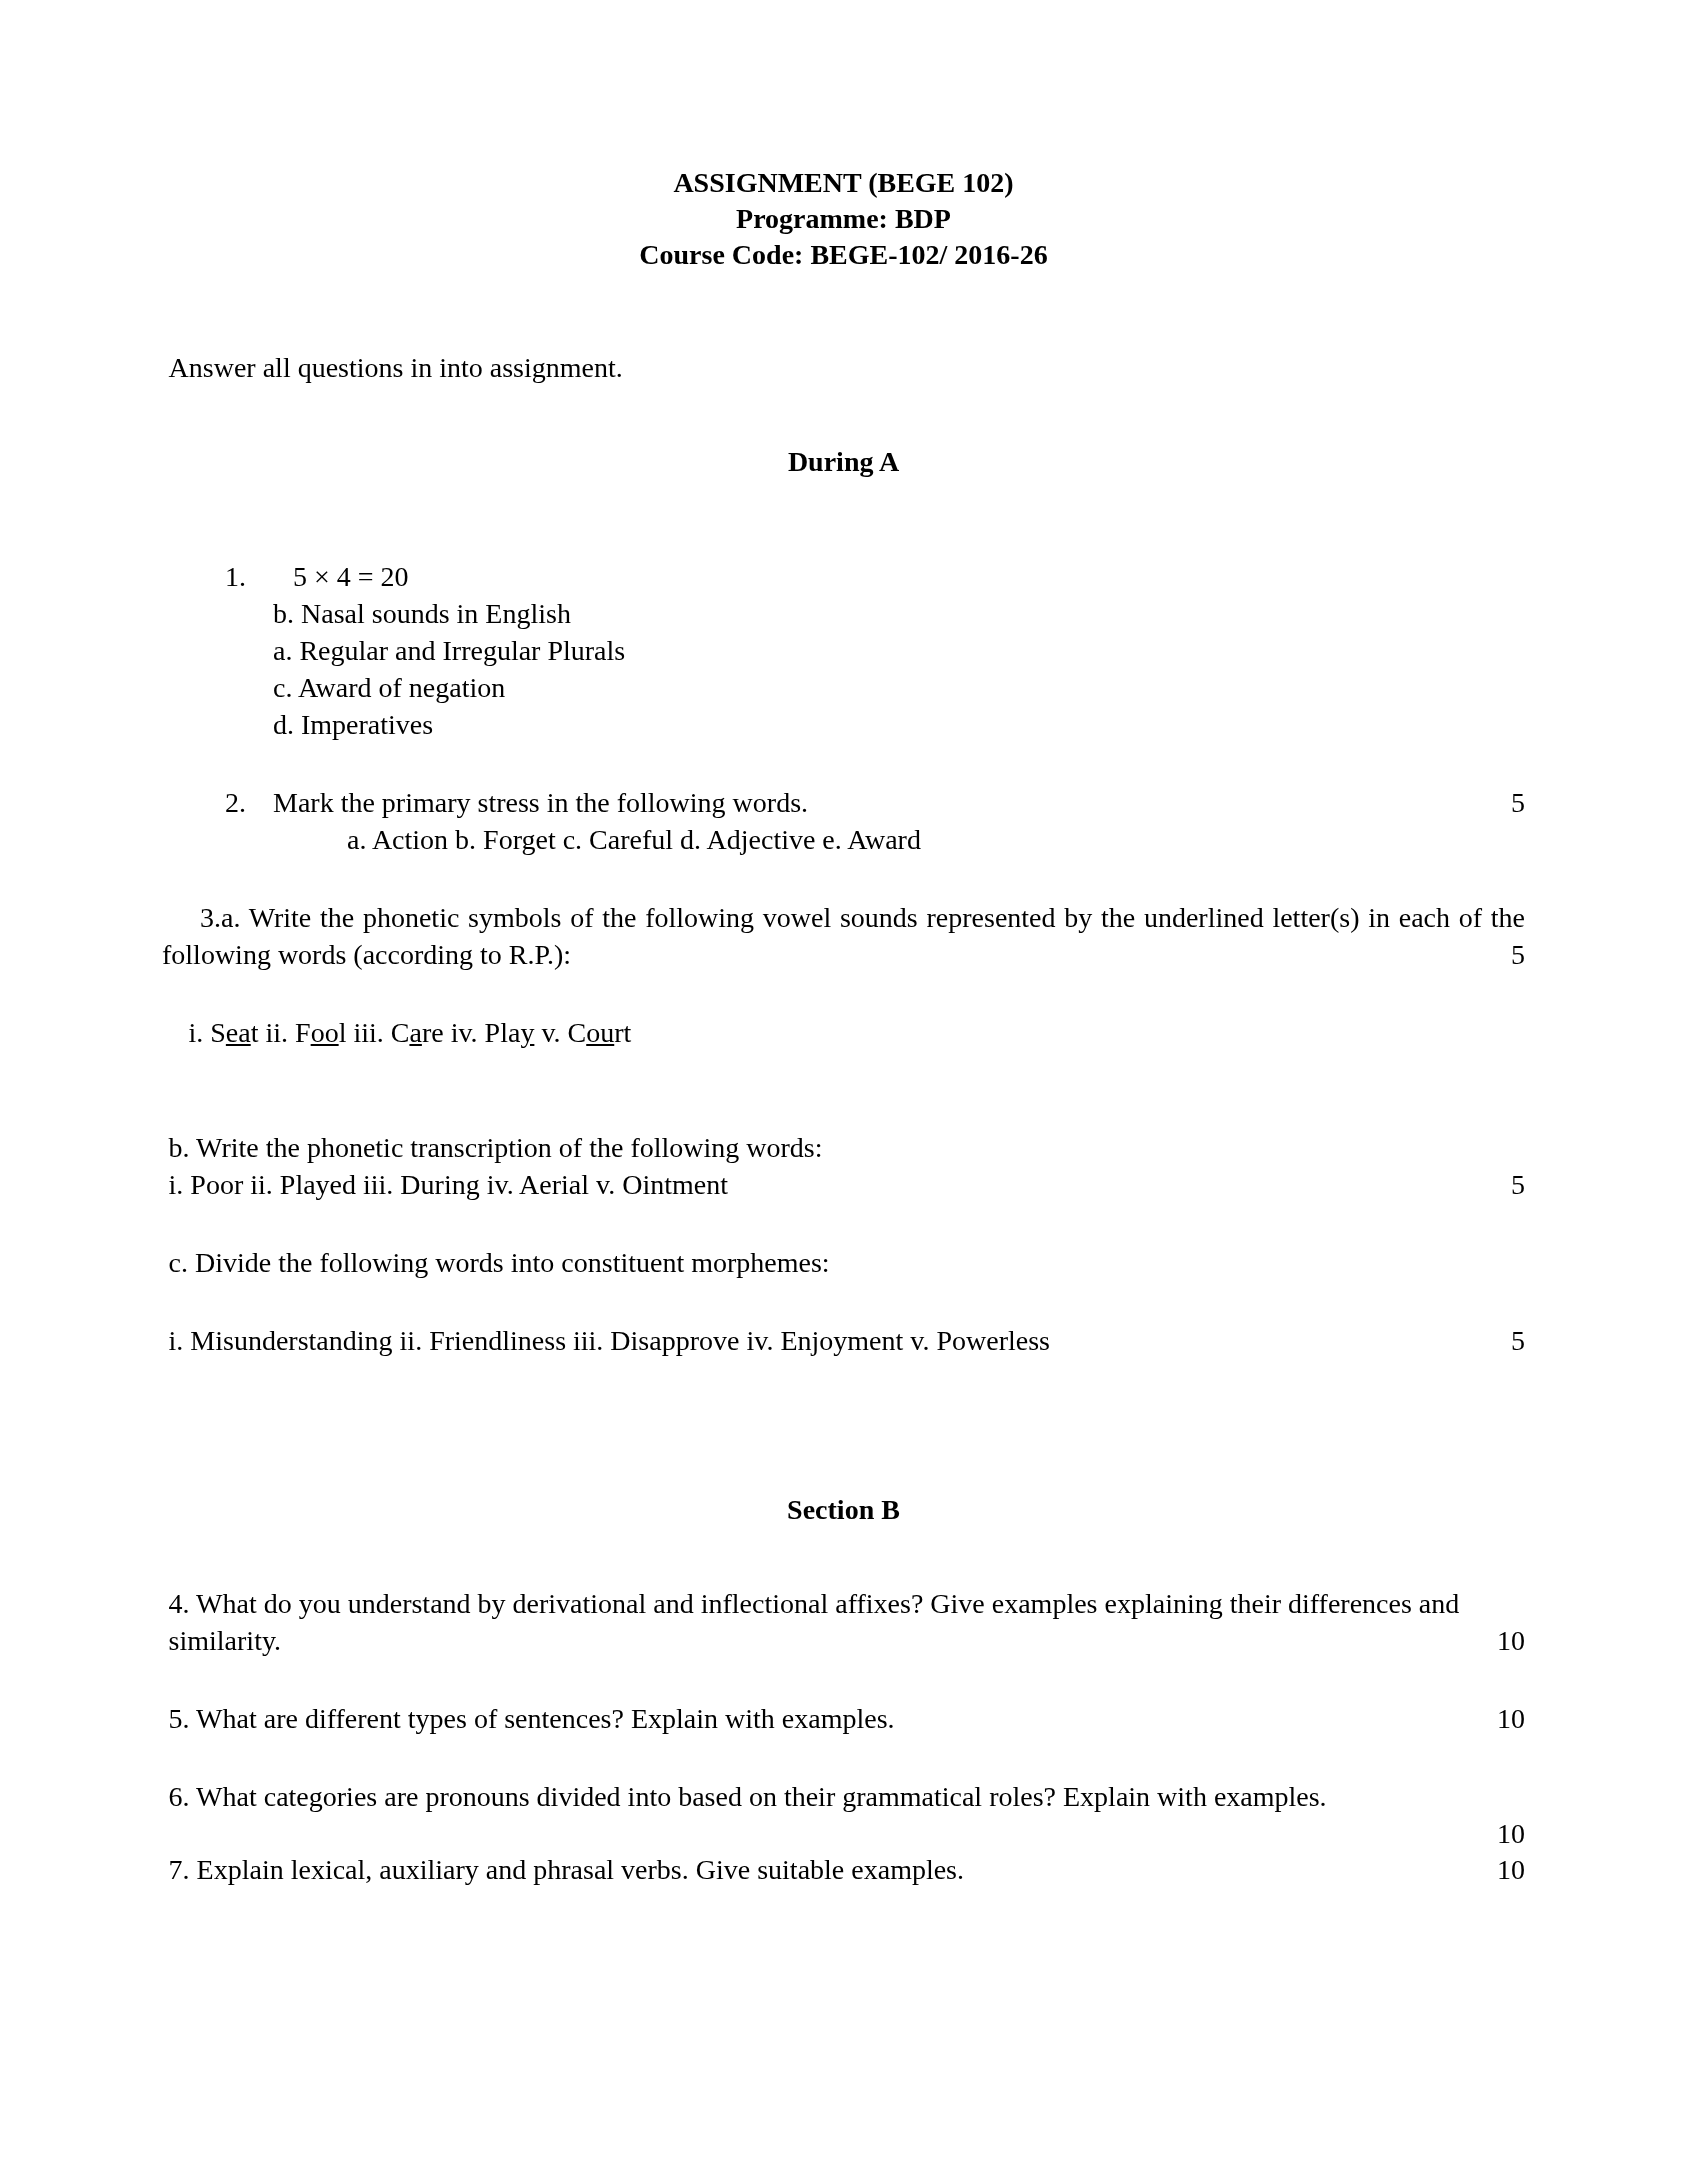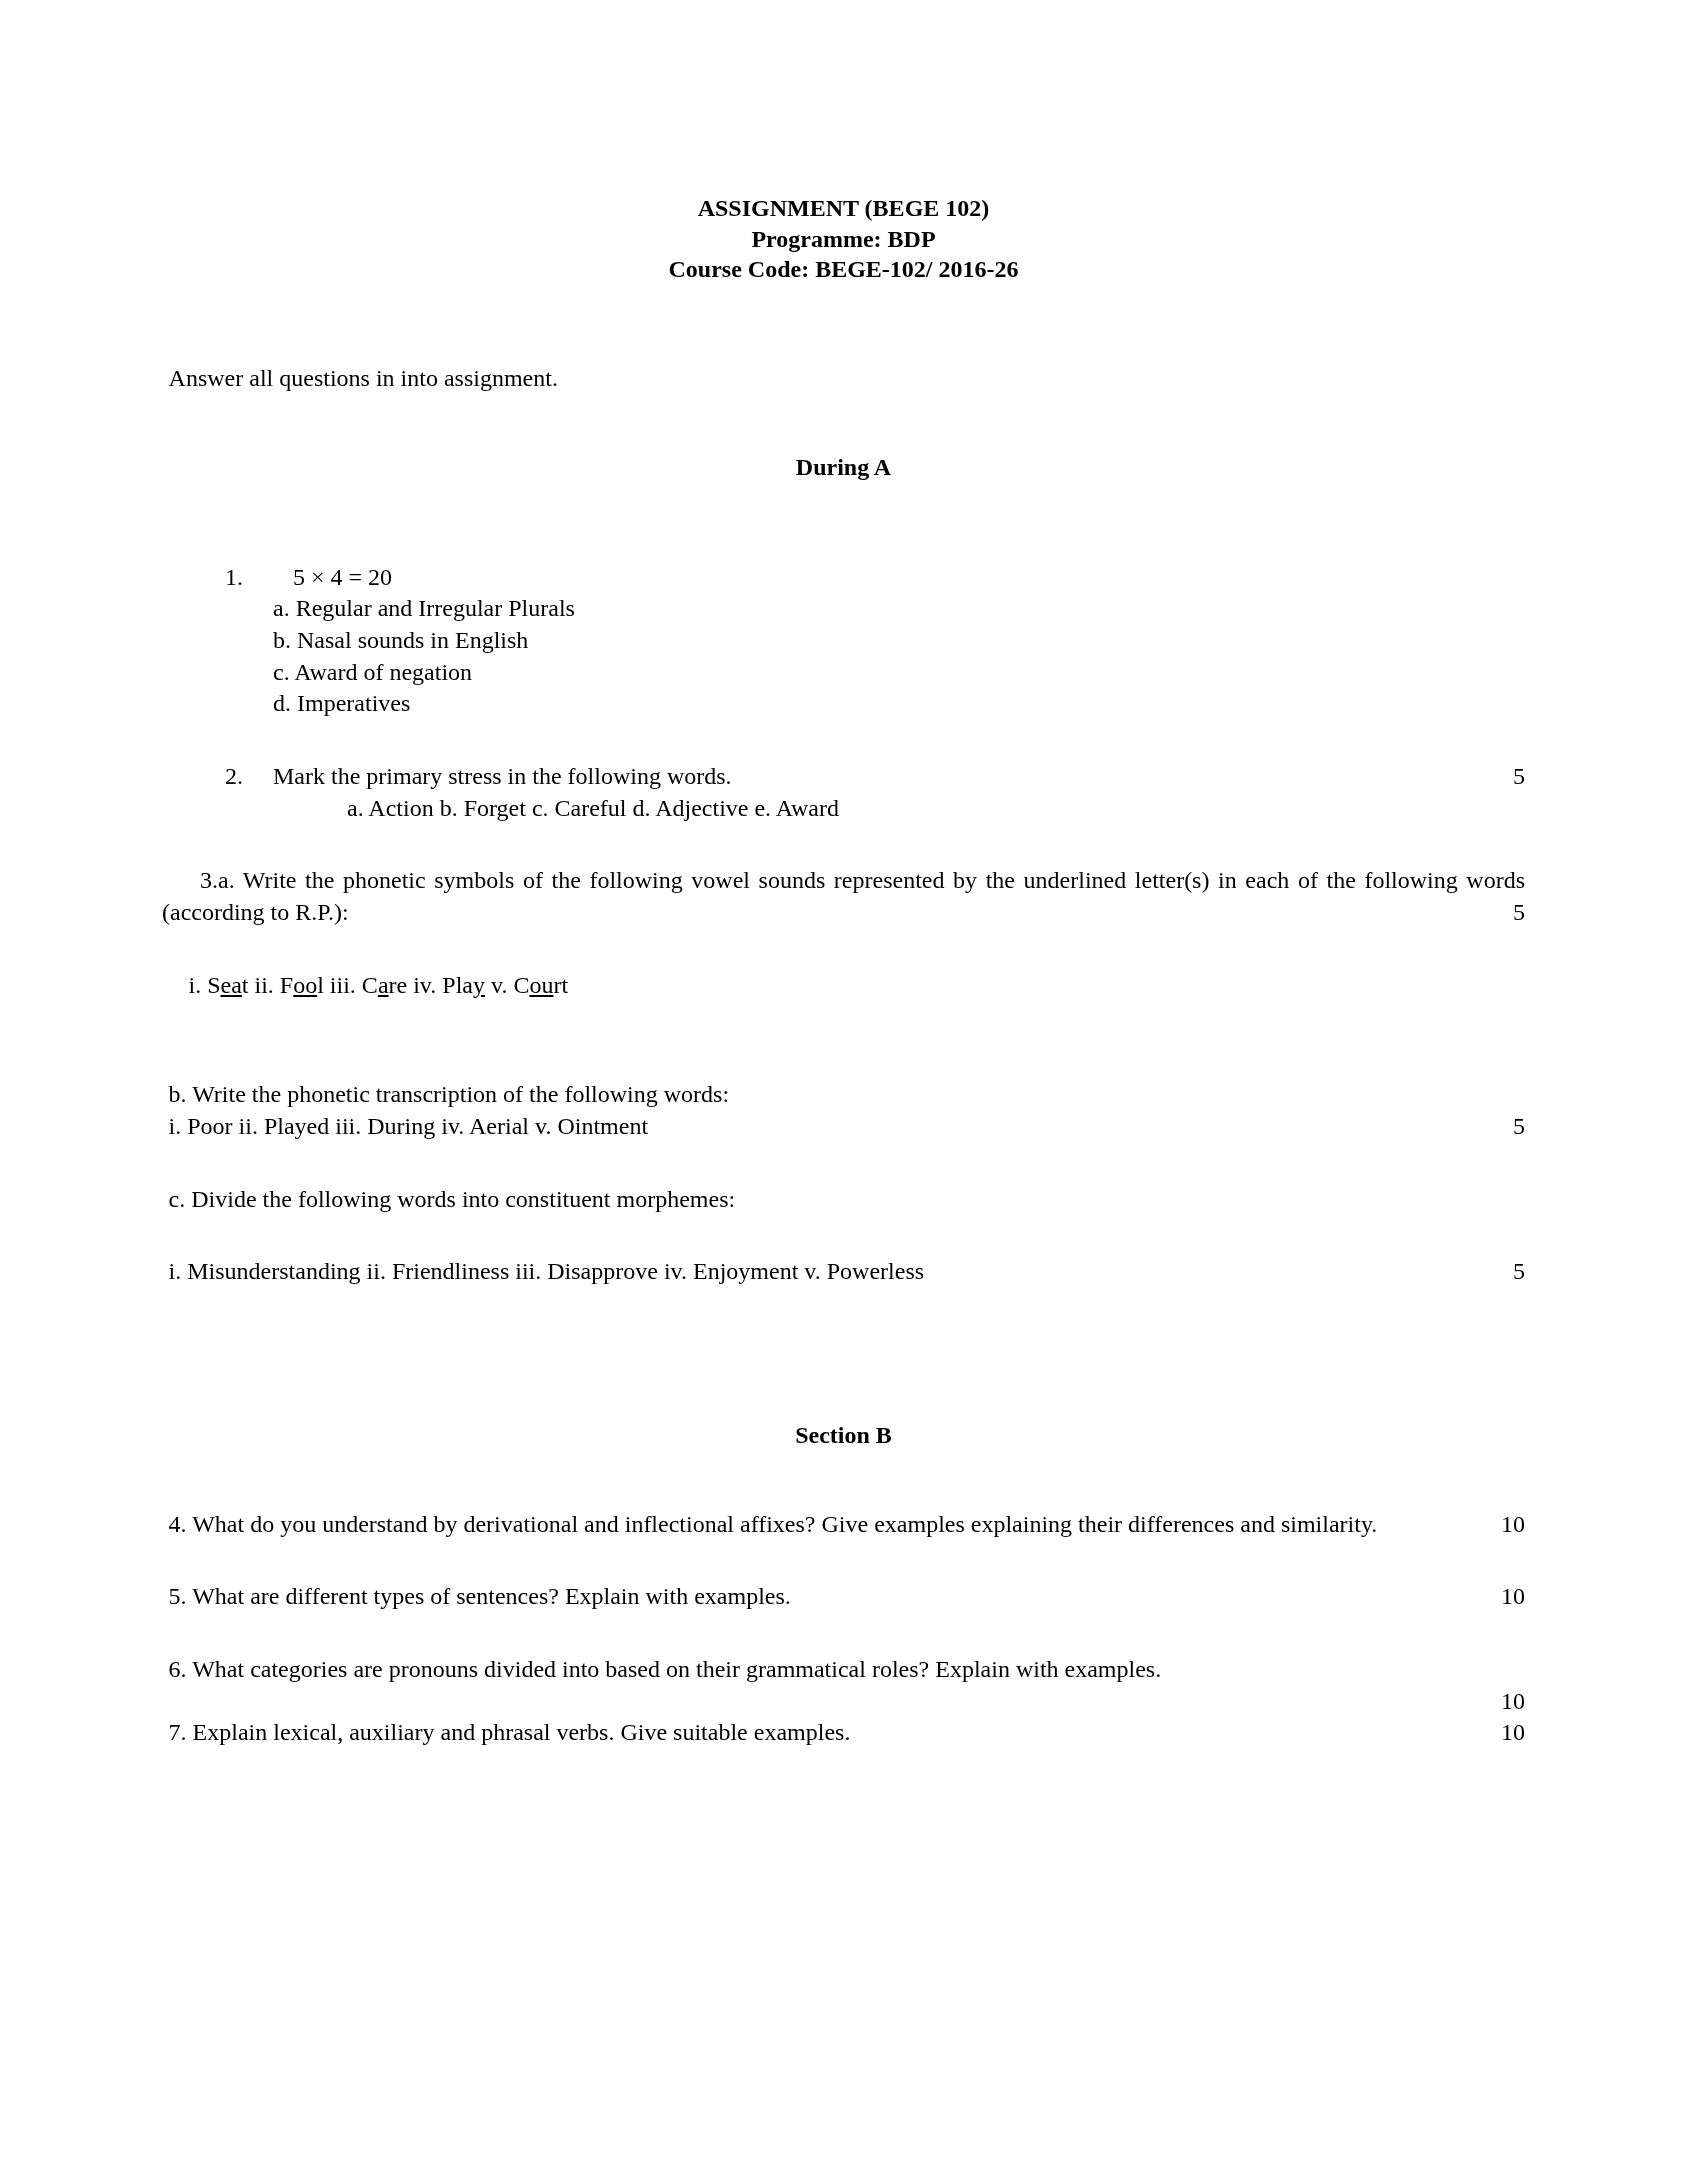--- a/index.html
+++ b/index.html
@@ -13,23 +13,22 @@
   }
   .page {
     width: 1687px;
     min-height: 2183px;
     box-sizing: border-box;
     padding: 165px 162px 132px 162px;
     background: #ffffff;
     position: relative;
   }
   .doc {
-    font-size: 24px;
+    font-size: 28px;
     line-height: 1.32;
-    margin-top: 28px;
   }
   .heading-block {
     text-align: center;
     font-weight: bold;
   }
   .heading-block div {
     line-height: 1.28;
   }
   .spacer-xl { height: 78px; }
   .spacer-lg { height: 57px; }
@@ -123,22 +122,22 @@
 
     <div class="spacer-xl"></div>
 
     <div class="q-item">
       <div class="q-num">1.</div>
       <div class="q-body">
         <div class="q-row">
           <div class="q-marks">5 × 4 = 20</div>
         </div>
         <div class="sub-list">
+          <div>b. Nasal sounds in English</div>
           <div>a. Regular and Irregular Plurals</div>
-          <div>b. Nasal sounds in English</div>
           <div>c. Award of negation</div>
           <div>d. Imperatives</div>
         </div>
       </div>
     </div>
 
     <div class="spacer-md"></div>
 
     <div class="q-item">
       <div class="q-num">2.</div>

